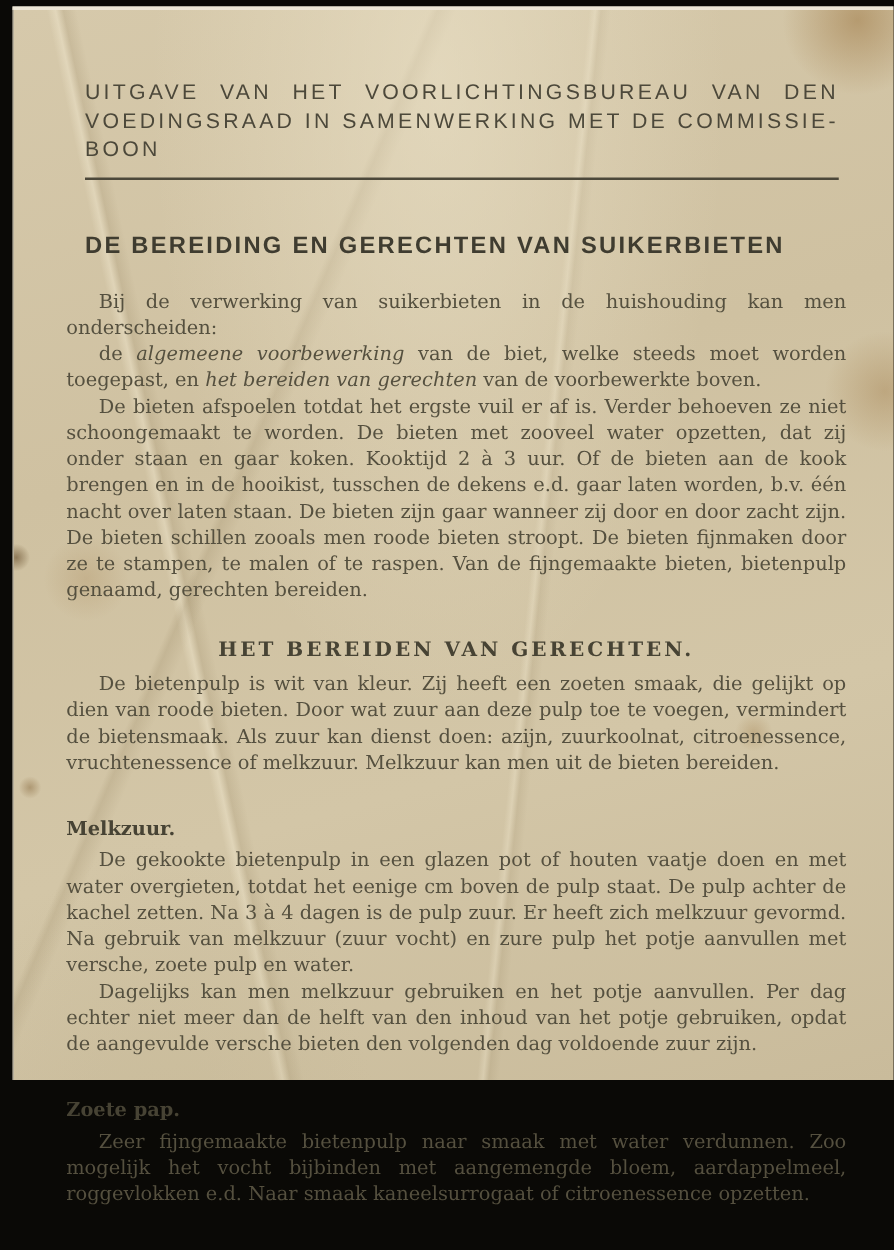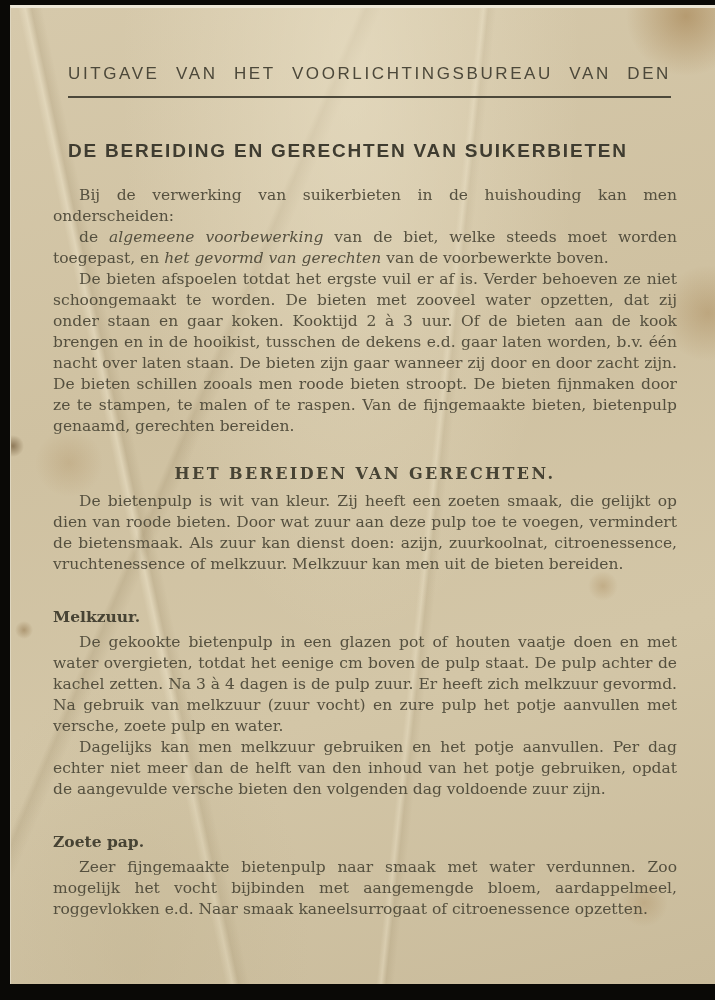--- a/index.html
+++ b/index.html
@@ -9,21 +9,21 @@
     background: #0a0906;
     font-family: "DejaVu Serif", serif;
   }
   .scan {
     width: 715px; height: 1000px;
     padding-left: 10px; padding-top: 5px;
     box-sizing: border-box;
   }
   .paper {
     position: relative;
-    width: 705px; height: 979px;
+    width: 705px; height: 859px;
     box-sizing: border-box;
     border-top: 3px solid #ece6d6;
     border-left: 1px solid #ded6c0;
     padding: 0 38px 0 42px;
     color: #55503f;
     background-image:
       radial-gradient(circle at 675px 8px,  rgba(146,103,46,0.45), rgba(146,103,46,0) 60px),
       radial-gradient(circle at 697px 305px, rgba(146,103,46,0.30), rgba(146,103,46,0) 48px),
       radial-gradient(circle at 2px 438px,  rgba(90,64,30,0.55),  rgba(90,64,30,0) 11px),
       radial-gradient(circle at 13px 622px, rgba(120,86,40,0.40), rgba(120,86,40,0) 9px),
@@ -97,29 +97,30 @@
   }
 </style>
 </head>
 <body>
 
 <div class="scan">
   <div class="paper">
 
     <div class="masthead">
       <div class="mline">UITGAVE VAN HET VOORLICHTINGSBUREAU VAN DEN</div>
+      <div class="mline">VOEDINGSRAAD IN SAMENWERKING MET DE COMMISSIE-BOON</div>
     </div>
 
     <hr class="rule">
 
     <h1 class="doc-title">DE BEREIDING EN GERECHTEN VAN SUIKERBIETEN</h1>
 
     <p class="body first">Bij de verwerking van suikerbieten in de huishouding kan men onderscheiden:</p>
 
-    <p class="body"><span>de </span><em class="it">algemeene voorbewerking</em><span> van de biet, welke steeds moet worden toegepast, en </span><em class="it">het gevormd van gerechten</em><span> van de voorbewerkte boven.</span></p>
+    <p class="body"><span>de </span><em class="it">algemeene voorbewerking</em><span> van de biet, welke steeds moet worden toegepast, en </span><em class="it">het bereiden van gerechten</em><span> van de voorbewerkte boven.</span></p>
 
     <p class="body">De bieten afspoelen totdat het ergste vuil er af is. Verder behoeven ze niet schoongemaakt te worden. De bieten met zooveel water opzetten, dat zij onder staan en gaar koken. Kooktijd 2 à 3 uur. Of de bieten aan de kook brengen en in de hooikist, tusschen de dekens e.d. gaar laten worden, b.v. één nacht over laten staan. De bieten zijn gaar wanneer zij door en door zacht zijn. De bieten schillen zooals men roode bieten stroopt. De bieten fijnmaken door ze te stampen, te malen of te raspen. Van de fijngemaakte bieten, bietenpulp genaamd, gerechten bereiden.</p>
 
     <h2 class="sec-center">HET BEREIDEN VAN GERECHTEN.</h2>
     <p class="body">De bietenpulp is wit van kleur. Zij heeft een zoeten smaak, die gelijkt op dien van roode bieten. Door wat zuur aan deze pulp toe te voegen, vermindert de bietensmaak. Als zuur kan dienst doen: azijn, zuurkoolnat, citroenessence, vruchtenessence of melkzuur. Melkzuur kan men uit de bieten bereiden.</p>
 
     <h3 class="sub">Melkzuur.</h3>
     <p class="body">De gekookte bietenpulp in een glazen pot of houten vaatje doen en met water overgieten, totdat het eenige cm boven de pulp staat. De pulp achter de kachel zetten. Na 3 à 4 dagen is de pulp zuur. Er heeft zich melkzuur gevormd. Na gebruik van melkzuur (zuur vocht) en zure pulp het potje aanvullen met versche, zoete pulp en water.</p>
     <p class="body">Dagelijks kan men melkzuur gebruiken en het potje aanvullen. Per dag echter niet meer dan de helft van den inhoud van het potje gebruiken, opdat de aangevulde versche bieten den volgenden dag voldoende zuur zijn.</p>
 

